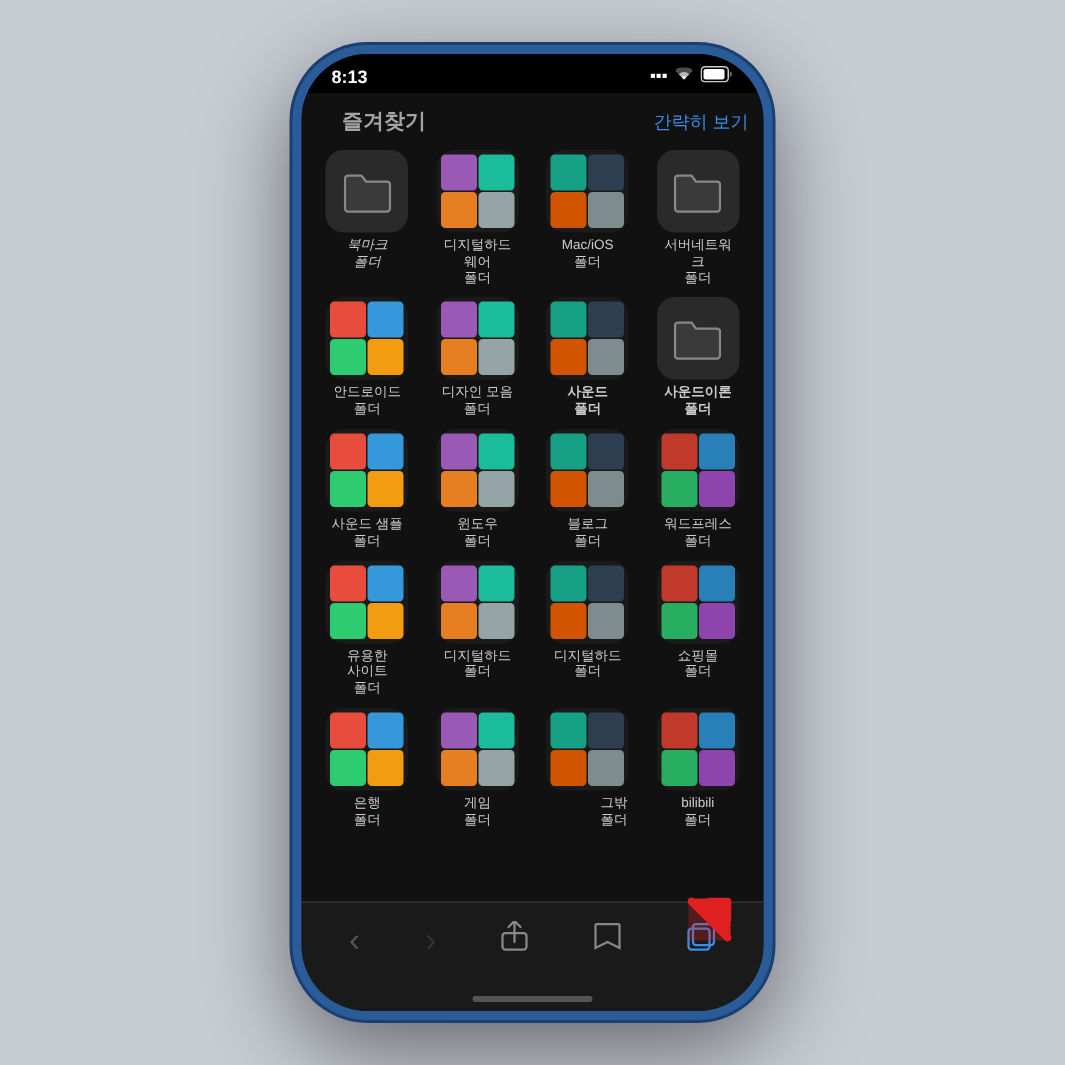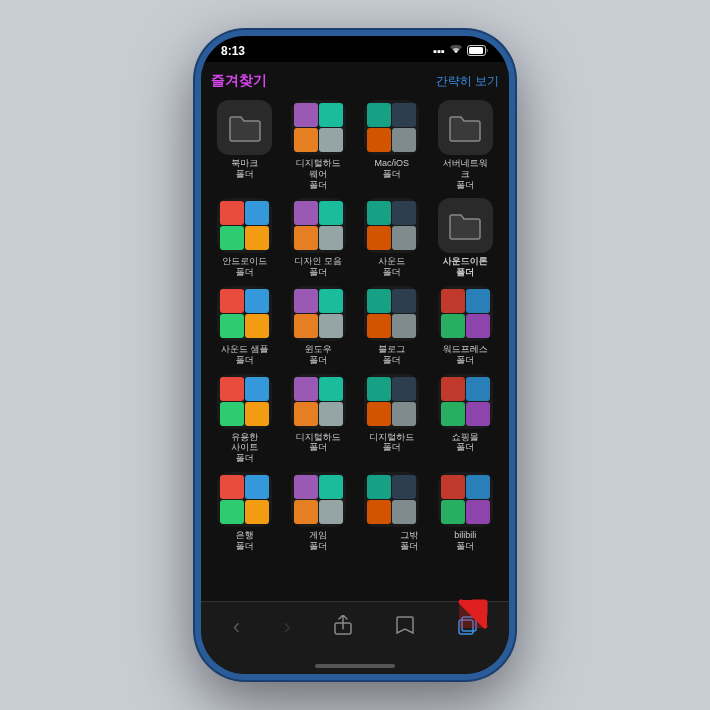--- a/index.html
+++ b/index.html
@@ -82,23 +82,24 @@
       overflow-y: auto;
       padding: 10px 10px 0;
     }
     .bookmarks-header {
       display: flex;
       justify-content: space-between;
       align-items: center;
       margin-bottom: 10px;
     }
     .bookmarks-title {
-      color: #d946ef;
+      color: #a3a3a3;
       font-size: 14px;
       font-weight: 700;
+      margin-left: 17px;
     }
     .bookmarks-view {
       color: #3a8fe8;
       font-size: 12px;
     }
     
     .folders-grid {
       display: grid;
       grid-template-columns: repeat(4, 1fr);
       gap: 8px 6px;
@@ -206,21 +207,21 @@
       </div>
 
       <div class="folders-grid" id="folders-grid">
 
       <div class="folder-item">
             <div class="folder-icon" style="background: rgb(42, 42, 42);">
               <svg width="32" height="28" viewBox="0 0 32 28" fill="none">
   <path d="M1 5C1 3.9 1.9 3 3 3H12L15 7H29C30.1 7 31 7.9 31 9V25C31 26.1 30.1 27 29 27H3C1.9 27 1 26.1 1 25V5Z" stroke="#888" stroke-width="1.5" fill="#3a3a3a"></path>
 </svg>
             </div>
-            <div class="folder-label" style="white-space: pre;">북마크
+            <div class="folder-label" style="white-space: pre; font-style: italic;">북마크
 폴더</div>
           </div>
           <div class="folder-item">
             <div class="folder-icon grid-icon" style="background: rgb(26, 26, 26);">
               <div class="mini-app" style="background: rgb(155, 89, 182); border-radius: 3px;"></div>
               <div class="mini-app" style="background: rgb(26, 188, 156); border-radius: 3px;"></div>
               <div class="mini-app" style="background: rgb(230, 126, 34); border-radius: 3px;"></div>
               <div class="mini-app" style="background: rgb(149, 165, 166); border-radius: 3px;"></div>
             </div>
             <div class="folder-label" style="white-space: pre;">디지털하드
@@ -267,21 +268,21 @@
             <div class="folder-label" style="white-space: pre;">디자인 모음
 폴더</div>
           </div>
           <div class="folder-item">
             <div class="folder-icon grid-icon" style="background: rgb(26, 26, 26);">
               <div class="mini-app" style="background: rgb(22, 160, 133); border-radius: 3px;"></div>
               <div class="mini-app" style="background: rgb(44, 62, 80); border-radius: 3px;"></div>
               <div class="mini-app" style="background: rgb(211, 84, 0); border-radius: 3px;"></div>
               <div class="mini-app" style="background: rgb(127, 140, 141); border-radius: 3px;"></div>
             </div>
-            <div class="folder-label" style="white-space: pre;">사운드
+            <div class="folder-label" style="white-space: pre; font-weight: bold;">사운드
 폴더</div>
           </div>
           <div class="folder-item">
             <div class="folder-icon" style="background: rgb(42, 42, 42);">
               <svg width="32" height="28" viewBox="0 0 32 28" fill="none">
   <path d="M1 5C1 3.9 1.9 3 3 3H12L15 7H29C30.1 7 31 7.9 31 9V25C31 26.1 30.1 27 29 27H3C1.9 27 1 26.1 1 25V5Z" stroke="#888" stroke-width="1.5" fill="#3a3a3a"></path>
 </svg>
             </div>
             <div class="folder-label" style="white-space: pre; font-weight: bold;">사운드이론
 폴더</div>

